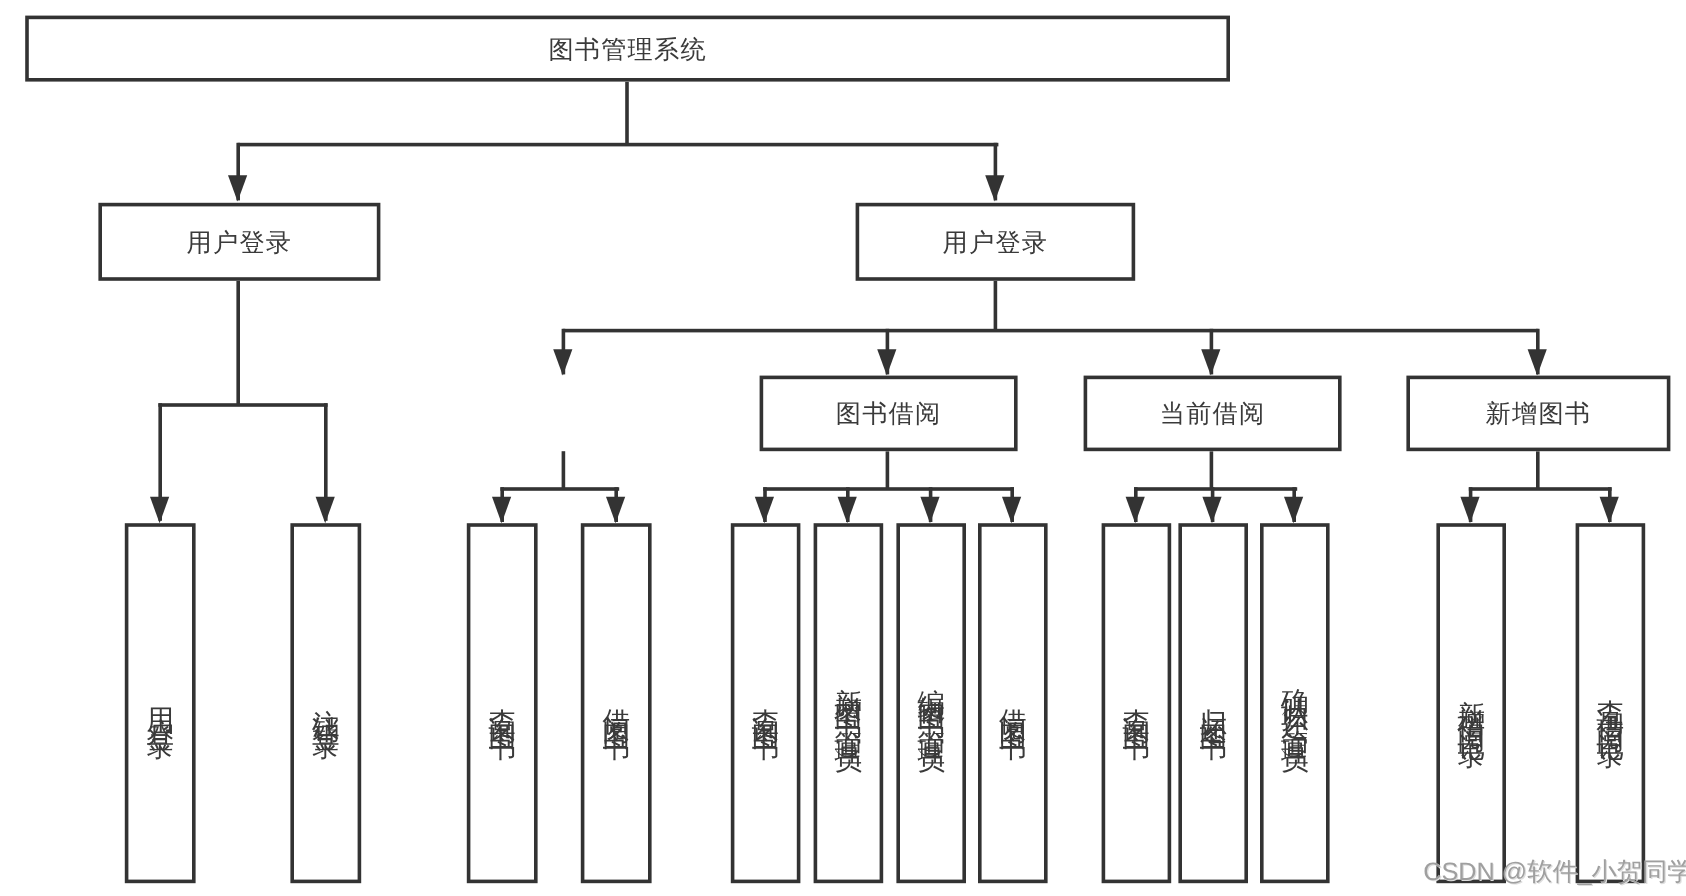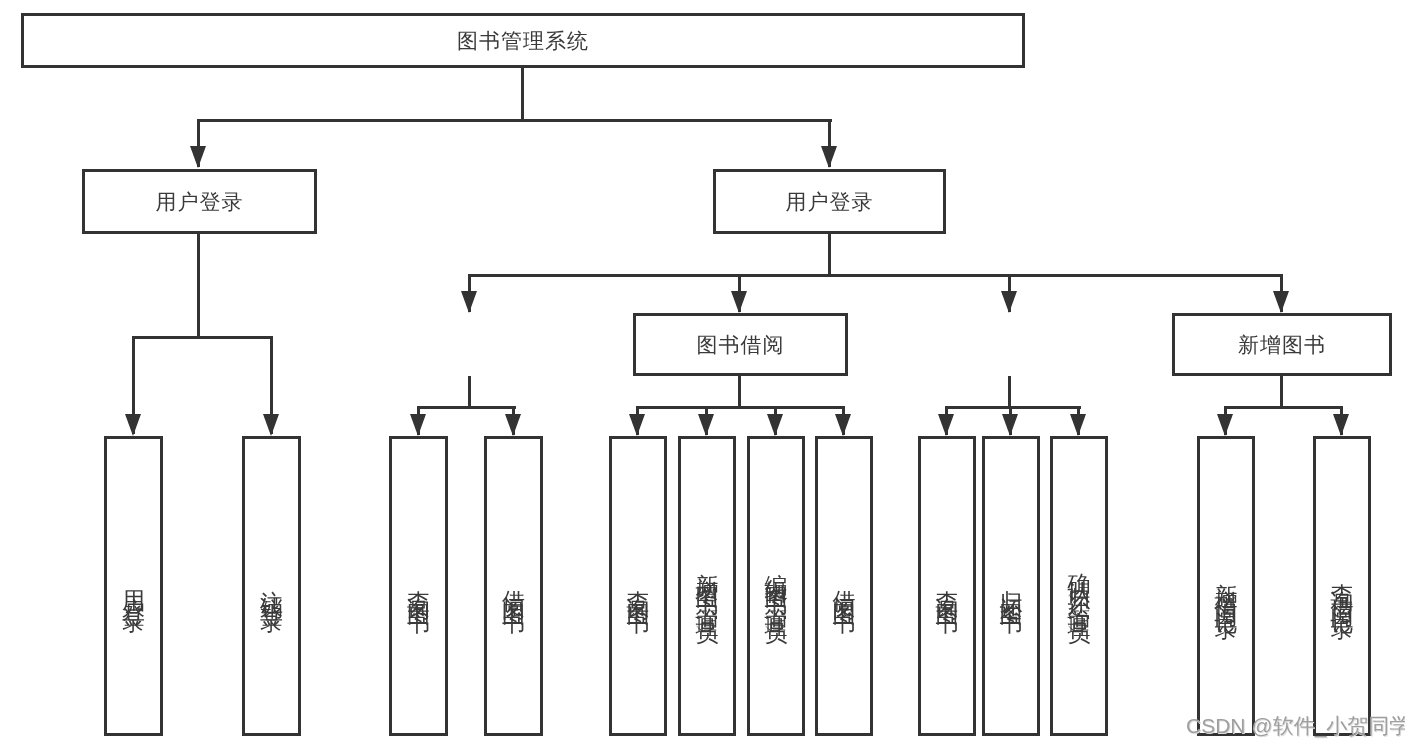--- a/index.html
+++ b/index.html
@@ -121,20 +121,23 @@
   <div class="node" style="left:82px;top:169px;width:235px;height:65px;">
     <span>用户登录</span>
   </div>
   <div class="node" style="left:713px;top:169px;width:233px;height:65px;">
     <span>用户登录</span>
   </div>
 
   <div class="node" style="left:633px;top:313px;width:215px;height:63px;">
     <span>图书借阅</span>
   </div>
+  <div class="node" style="left:903px;top:313px;width:215px;height:63px;">
+    <span>当前借阅</span>
+  </div>
   <div class="node" style="left:1172px;top:313px;width:220px;height:63px;">
     <span>新增图书</span>
   </div>
 
   <div class="node leaf" style="left:104px;top:436px;width:59px;height:300px;">
     <span class="vtext">用户登录</span>
   </div>
   <div class="node leaf" style="left:242px;top:436px;width:59px;height:300px;">
     <span class="vtext">注销登录</span>
   </div>

